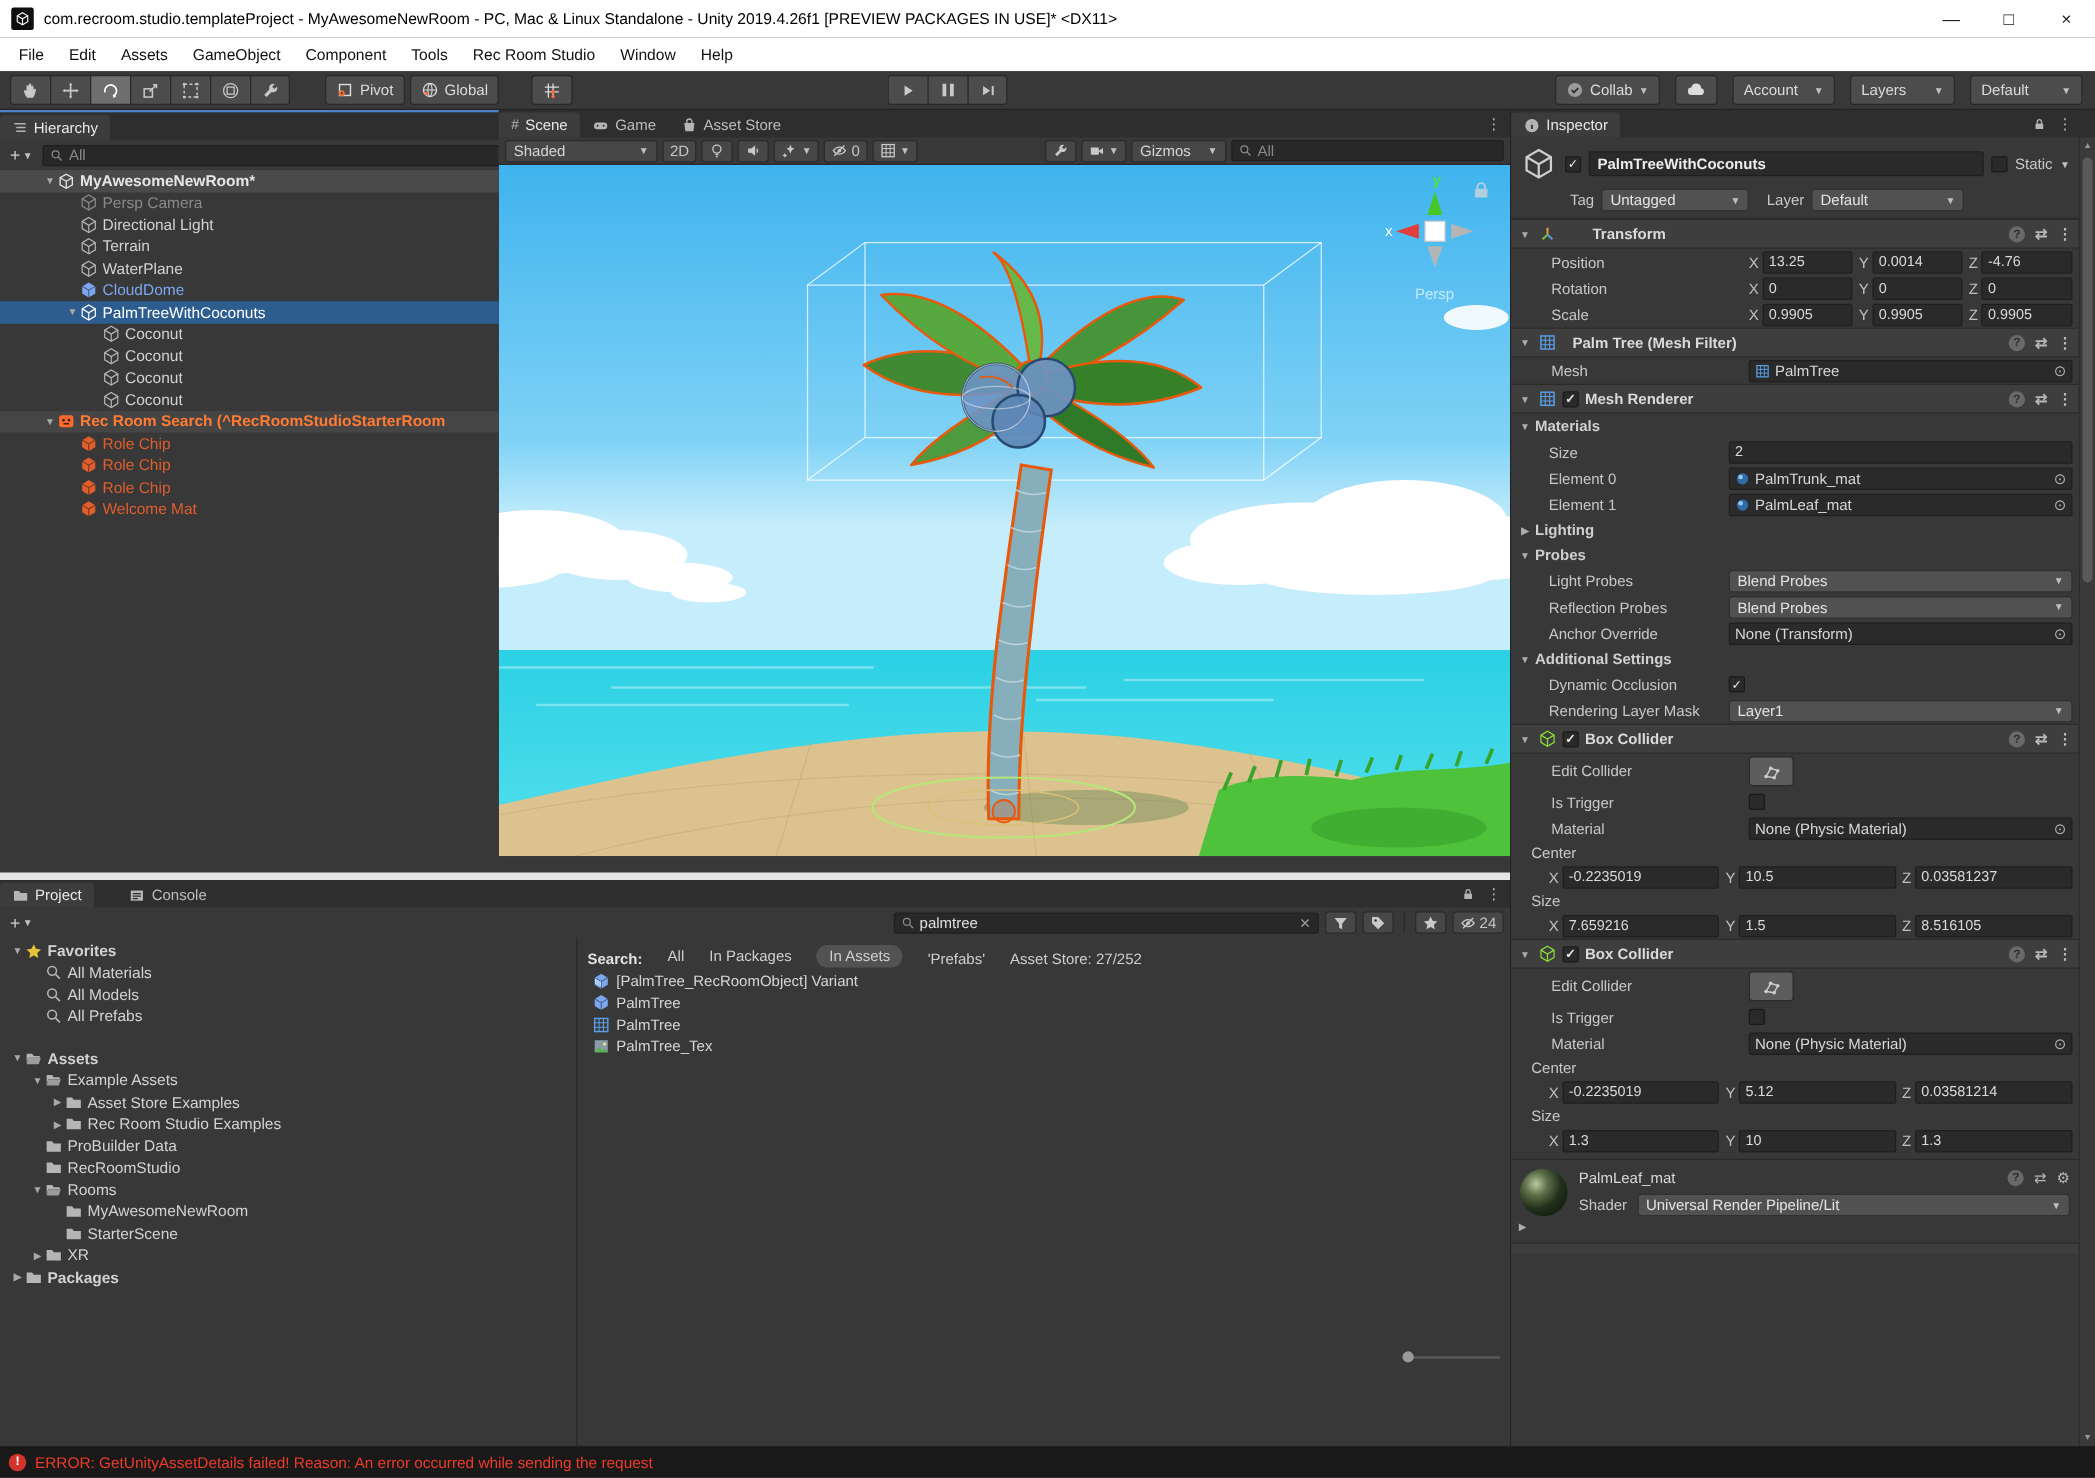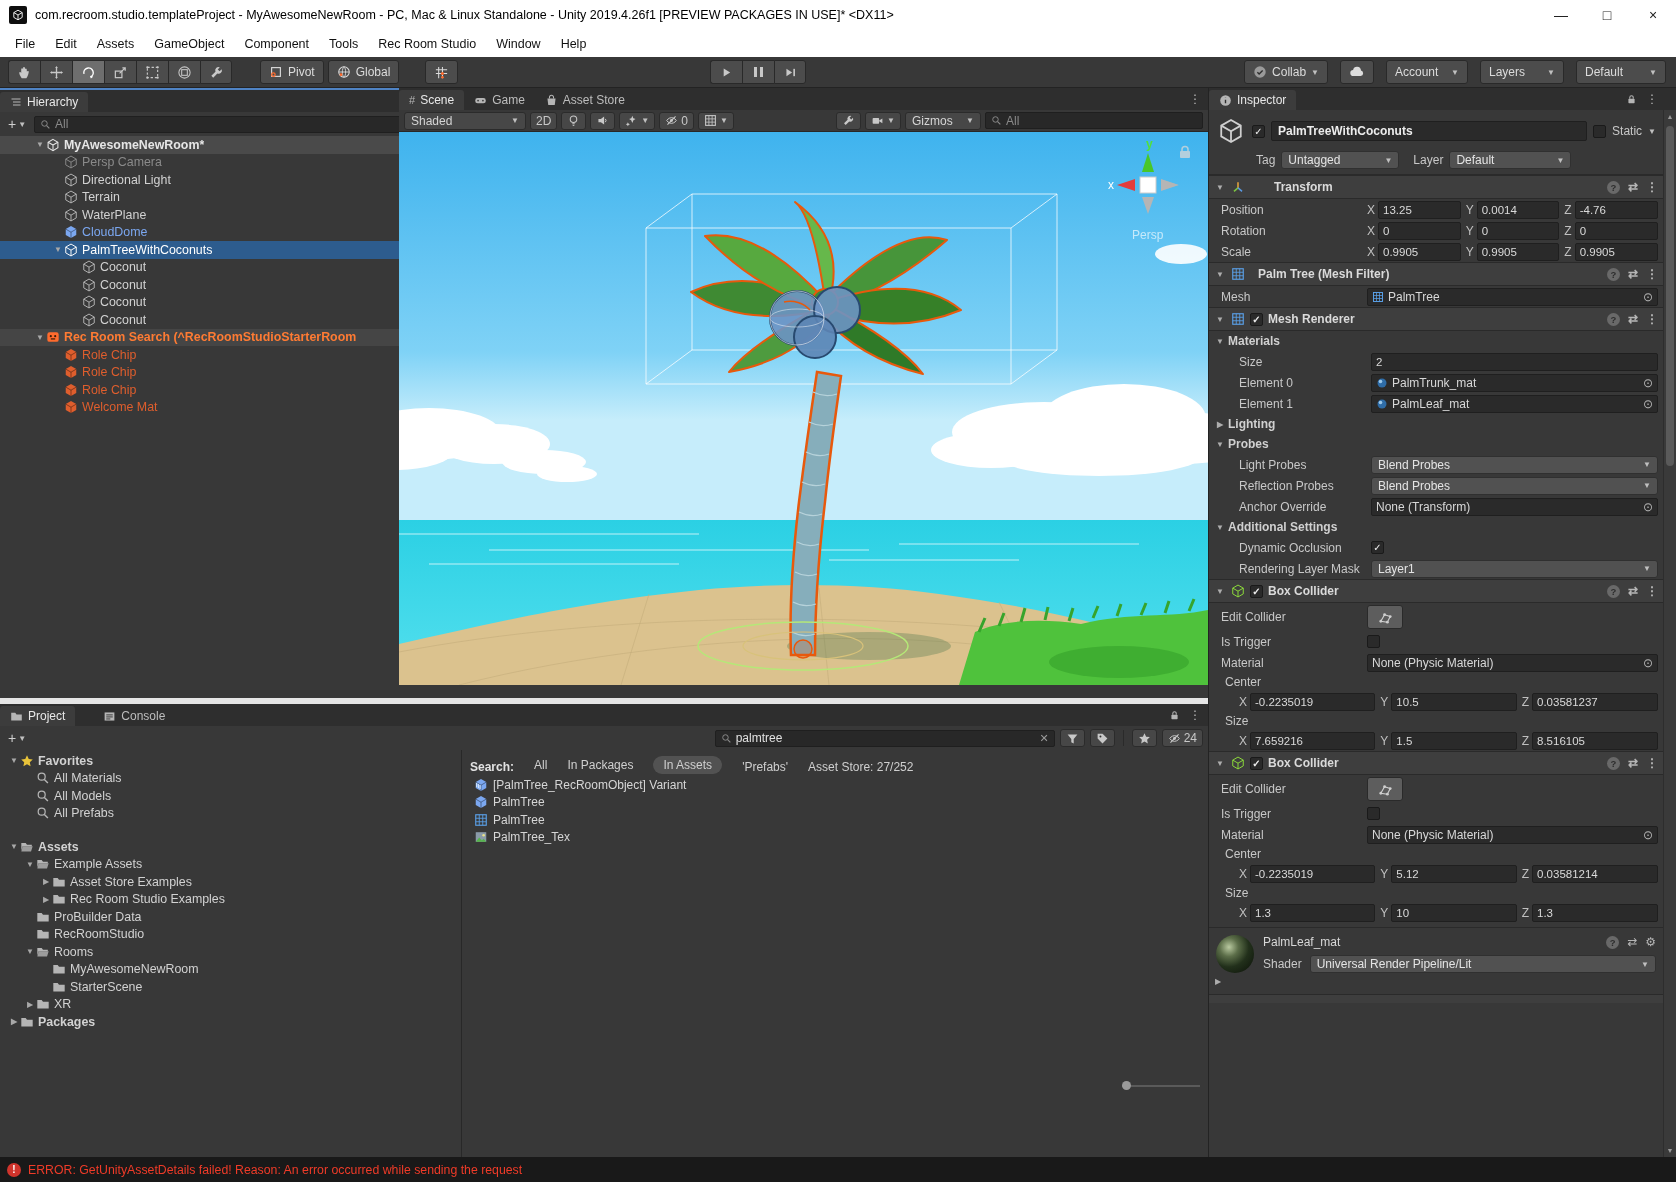--- a/index.html
+++ b/index.html
@@ -69,21 +69,21 @@
 .iheadr1{display:flex;align-items:center;gap:6px}
 .iheadr2{display:flex;align-items:center;gap:6px;padding-left:40px}
 .gobicon{width:30px;height:28px;display:flex;align-items:center;justify-content:center;color:#cfcfcf}
 .namef{flex:1;height:20px;background:#2a2a2a;border:1px solid #1f1f1f;border-radius:2px;display:flex;align-items:center;padding:0 6px;color:#ececec;font-weight:bold}
 .chk{width:13px;height:13px;background:#2a2a2a;border:1px solid #1a1a1a;border-radius:2px;display:flex;align-items:center;justify-content:center;color:#ededed;font-size:10px;flex:none}
 .hlabel{color:#c8c8c8}
 .comp-head{height:24px;background:#3e3e3e;border-top:1px solid #2a2a2a;border-bottom:1px solid #2a2a2a;display:flex;align-items:center;gap:5px;padding:0 5px;font-weight:bold;color:#dadada}
 .fold{width:12px;font-size:8px;color:#adadad;text-align:center;flex:none}
 .chead-right{margin-left:auto;display:flex;gap:8px;align-items:center}
 .helpc{width:13px;height:13px;border-radius:50%;background:#696969;color:#2d2d2d;font-size:9.5px;font-weight:bold;display:flex;align-items:center;justify-content:center}
-.irow{min-height:21px;display:flex;align-items:center;padding:1px 5px 1px 12px;gap:8px}
+.irow{min-height:21px;display:flex;align-items:center;padding:1px 5px 1px 32px;gap:20px}
 .ilabel{width:138px;flex:none;overflow:hidden;white-space:nowrap;color:#c8c8c8}
 .xyz{display:flex;flex:1;gap:5px;min-width:0}
 .grp{display:flex;align-items:center;gap:3px;flex:1;min-width:0}
 .axl{color:#c0c0c0;flex:none}
 .nfield{flex:1;height:18px;background:#2a2a2a;border:1px solid #1f1f1f;border-radius:2px;padding:0 4px;display:flex;align-items:center;overflow:hidden;white-space:nowrap;color:#dadada;font-size:11.5px;min-width:0}
 .dd{flex:1;height:18px;background:#515151;border:1px solid #303030;border-radius:3px;display:flex;align-items:center;padding:0 6px;color:#e4e4e4;min-width:0;overflow:hidden;white-space:nowrap}
 .dd .car{margin-left:auto;padding-left:4px}
 .objf{flex:1;height:18px;background:#2a2a2a;border:1px solid #1f1f1f;border-radius:2px;display:flex;align-items:center;padding:0 4px;gap:4px;color:#d8d8d8;min-width:0;overflow:hidden;white-space:nowrap}
 .picker{margin-left:auto;color:#b0b0b0;font-size:12px}
 .foldrow{height:20px;display:flex;align-items:center;padding-left:5px;gap:2px;font-weight:bold;color:#d0d0d0}

